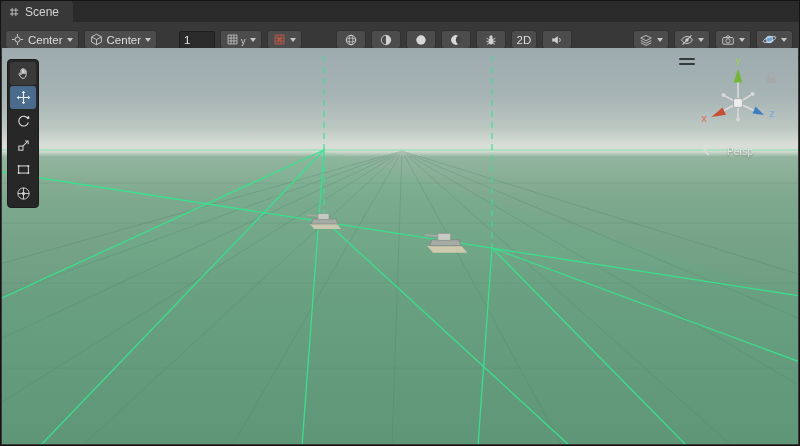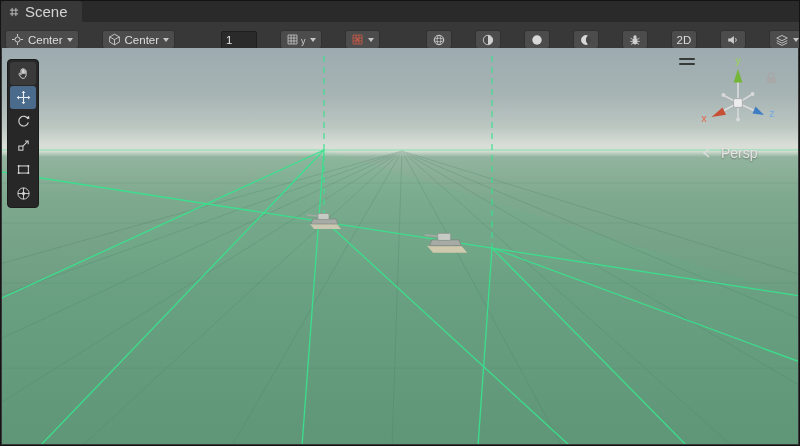--- a/index.html
+++ b/index.html
@@ -1,25 +1,25 @@
 <!DOCTYPE html>
 <html><head>
 <meta charset="utf-8">
 <style>
   * { margin:0; padding:0; box-sizing:border-box; }
   html,body { width:800px; height:446px; background:#1b1b1b; font-family:"Liberation Sans", sans-serif; }
   .window { position:relative; width:800px; height:446px; background:#383838; border:1px solid #141414; overflow:hidden; }
 
   
   .tabbar { height:21px; background:#2a2a2a; display:flex; align-items:stretch; }
-  .tab { display:flex; align-items:center; gap:5px; padding:0 14px 0 7px; background:#383838; color:#d4d4d4; font-size:15px; border-radius:3px 3px 0 0; }
+  .tab { display:flex; align-items:center; gap:5px; padding:0 14px 0 7px; background:#383838; color:#d4d4d4; font-size:12px; border-radius:3px 3px 0 0; }
   .tab svg { display:block; }
 
   
-  .toolbar { height:36px; background:#383838; border-bottom:1px solid #232323; display:flex; align-items:center; padding:0 4px; gap:23px; }
+  .toolbar { height:36px; background:#383838; border-bottom:1px solid #232323; display:flex; align-items:center; padding:0 4px; gap:5px; }
   .btn { display:inline-flex; align-items:center; gap:4px; height:19px; padding:0 5px; background:#4c4c4c; border:1px solid #313131; border-radius:3px; color:#dedede; font-size:11.5px; white-space:nowrap; }
   .btn svg { display:block; }
   .caret { width:0; height:0; border-left:3.5px solid transparent; border-right:3.5px solid transparent; border-top:4px solid #c6c6c6; margin-top:1px; }
   .num-field { width:36px; height:18px; background:#2a2a2a; border:1px solid #1e1e1e; border-radius:2px; color:#e2e2e2; font-size:11.5px; padding:0 4px; font-family:inherit; }
   .round { width:30px; justify-content:center; }
   .axis-letter { font-size:9px; color:#cccccc; align-self:flex-end; margin:0 0 2px -2px; }
   .sp-s { width:12px; } .sp-m { width:24px; }
   .right-group { margin-left:auto; display:flex; gap:5px; margin-right:2px; }
 
   
@@ -33,21 +33,21 @@
   .palette { position:absolute; left:5px; top:11px; background:#272727; border:1px solid #1b1b1b; border-radius:4px; padding:2px; display:flex; flex-direction:column; gap:1px; }
   .tool { width:26px; height:23px; display:flex; align-items:center; justify-content:center; border-radius:3px; background:#272727; }
   .tool.first { background:#3a3a3a; }
   .tool.active { background:#4a6b8c; }
   .tool svg { display:block; }
 
   
   .gizmo { position:absolute; left:686px; top:3px; }
   .gizmo text { font-size:11px; font-family:"Liberation Sans",sans-serif; }
   .lock { position:absolute; left:763px; top:23px; }
-  .persp { position:absolute; left:700px; top:97px; display:flex; align-items:center; gap:10px; color:#e4e4e4; font-size:14px; text-shadow:0 1px 2px rgba(0,0,0,.35); }
+  .persp { position:absolute; left:700px; top:97px; display:flex; align-items:center; gap:16px; color:#e4e4e4; font-size:10px; text-shadow:0 1px 2px rgba(0,0,0,.35); }
   .handle { position:absolute; left:677px; top:10px; display:flex; flex-direction:column; gap:3px; }
   .handle i { display:block; width:16px; height:2px; background:#363b39; border-radius:1px; }
 </style>
 </head>
 <body>
 
 <div class="window">
 
   <div class="tabbar">
     <div class="tab">

